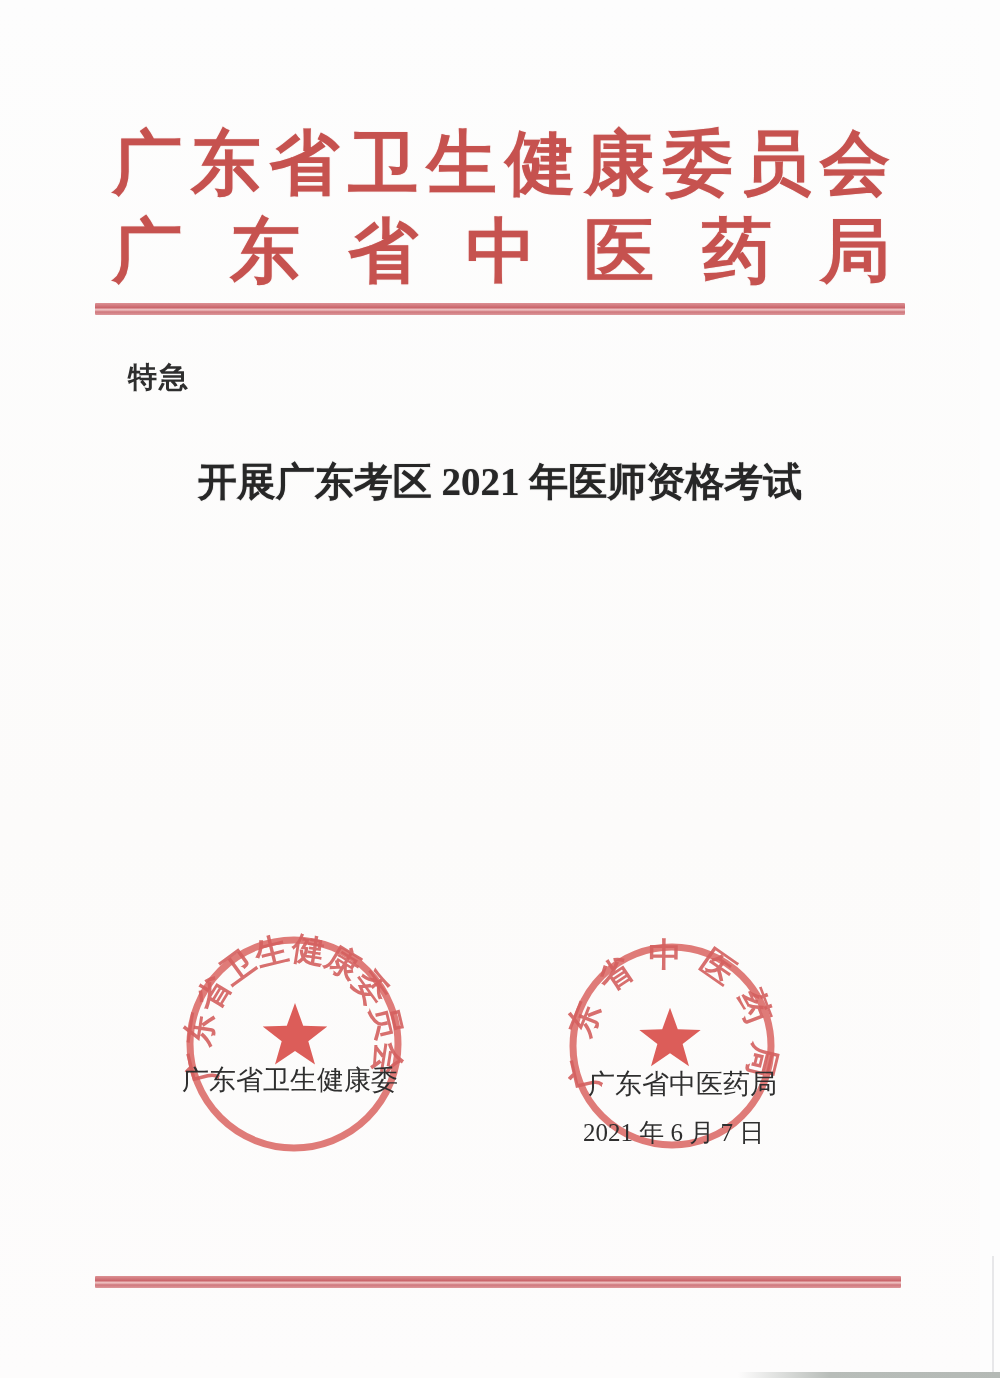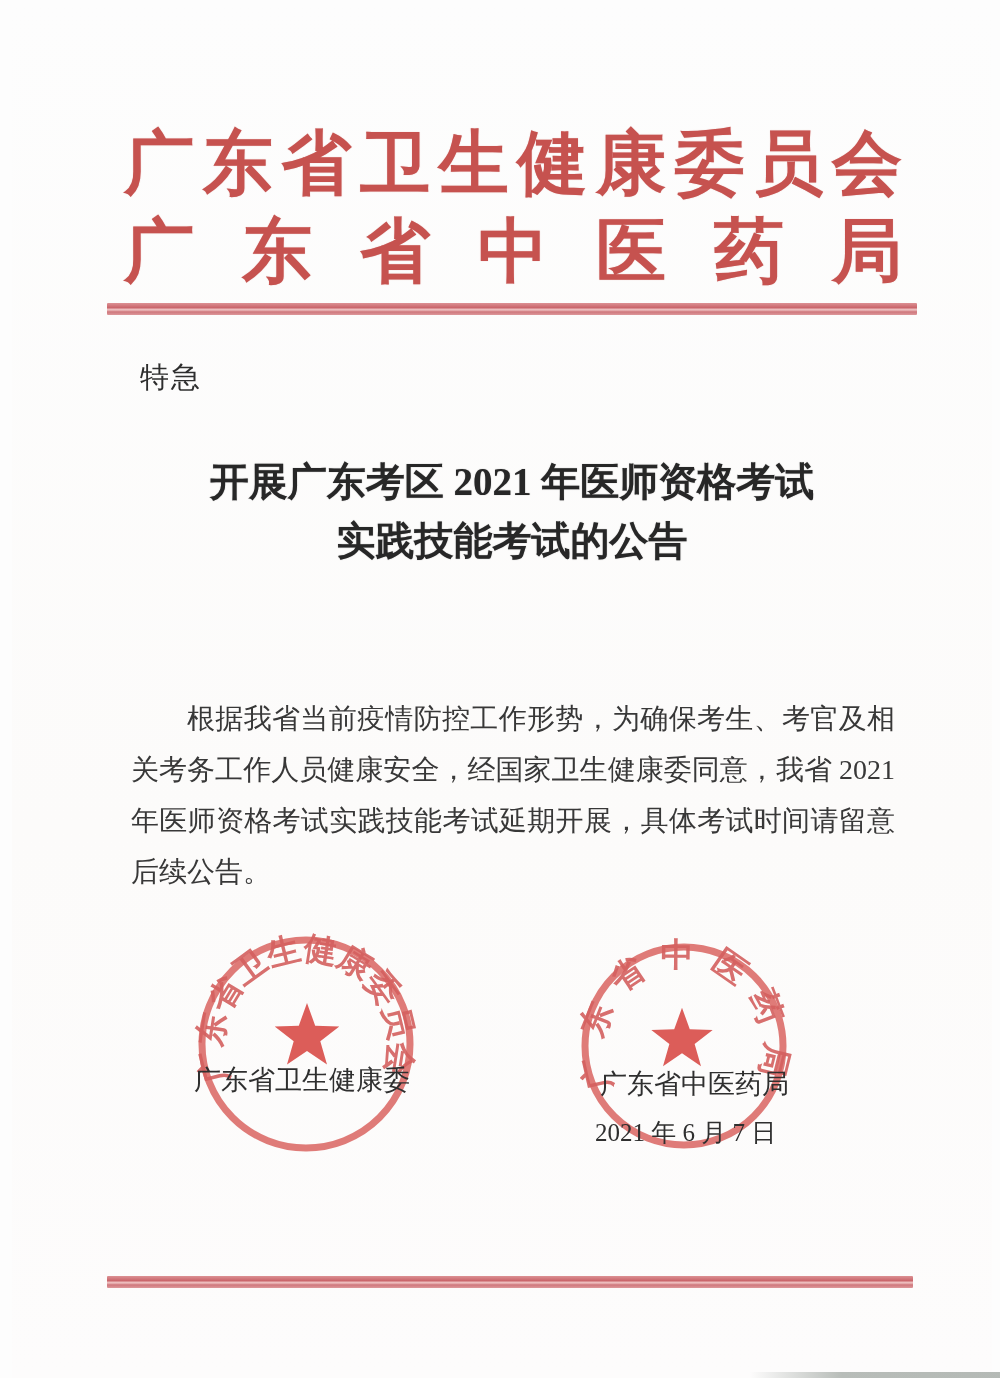--- a/index.html
+++ b/index.html
@@ -6,21 +6,20 @@
   body {
     width: 1000px; height: 1378px;
     background: #fdfdfd;
     font-family: "Liberation Serif", "DejaVu Serif", serif;
     overflow: hidden;
   }
   .page {
     position: relative;
     width: 980px; height: 1378px;
     background: linear-gradient(180deg, #fdfdfd 0%, #fcfbfa 60%, #fdfcfc 100%);
-    margin-left: 12px;
   }
 
   
   .letterhead {
     position: absolute; left: 112px; top: 120px; width: 778px;
     color: #c6524f;
     font-weight: 700;
     font-size: 70px;
     line-height: 88px;
   }
@@ -36,21 +35,21 @@
     background: linear-gradient(180deg, #dc9194 0%, #ca666c 38%, #f0c6c6 56%, #cf777c 74%, #dd989b 100%);
     border-radius: 1px;
   }
   .rule-top { top: 303px; }
   .rule-bottom { top: 1276px; width: 806px; }
 
   
   .urgent {
     position: absolute; left: 128px; top: 358px;
     font-family: "Liberation Sans", "DejaVu Sans", sans-serif;
-    font-weight: 400; font-size: 29px; color: #2e2e2e;
+    font-weight: 700; font-size: 29px; color: #2e2e2e;
     letter-spacing: 2px;
   }
 
   
   .doc-title {
     position: absolute; left: 100px; top: 452px; width: 800px;
     text-align: center;
     font-weight: 700;
     font-size: 39px; line-height: 59px;
     color: #272727;
@@ -110,24 +109,22 @@
     <div class="letterhead-line">广东省卫生健康委员会</div>
     <div class="letterhead-line">广东省中医药局</div>
   </div>
 
   <div class="rule rule-top"></div>
 
   <div class="urgent">特急</div>
 
   <div class="doc-title">
     <div class="t-line2">开展广东考区 2021 年医师资格考试</div>
-    <div class="t-line3">实践技能考试的公告</div>
   </div>
 
-  <div class="body-text">根据我省当前疫情防控工作形势，为确保考生、考官及相关考务工作人员健康安全，经国家卫生健康委同意，我省 2021 年医师资格考试实践技能考试延期开展，具体考试时间请留意后续公告。</div>
 
   <svg class="seal seal-left" width="230" height="230" viewBox="0 0 230 230">
     <circle cx="115" cy="115" r="104" fill="none" stroke="#db6965" stroke-width="7" opacity="0.88"></circle>
     <path id="sealArcLeft" d="M 38.9 150.5 A 84 84 0 1 1 191.1 150.5" fill="none"></path>
     <text font-size="33" fill="#d4605f" opacity="0.9">
       <textPath href="#sealArcLeft">广东省卫生健康委员会</textPath>
     </text>
     <polygon points="0,-34 8.2,-11.3 32.3,-10.5 13.3,4.3 20,27.5 0,14 -20,27.5 -13.3,4.3 -32.3,-10.5 -8.2,-11.3" transform="translate(116,108)" fill="#d94f4b" opacity="0.92"></polygon>
   </svg>
 

